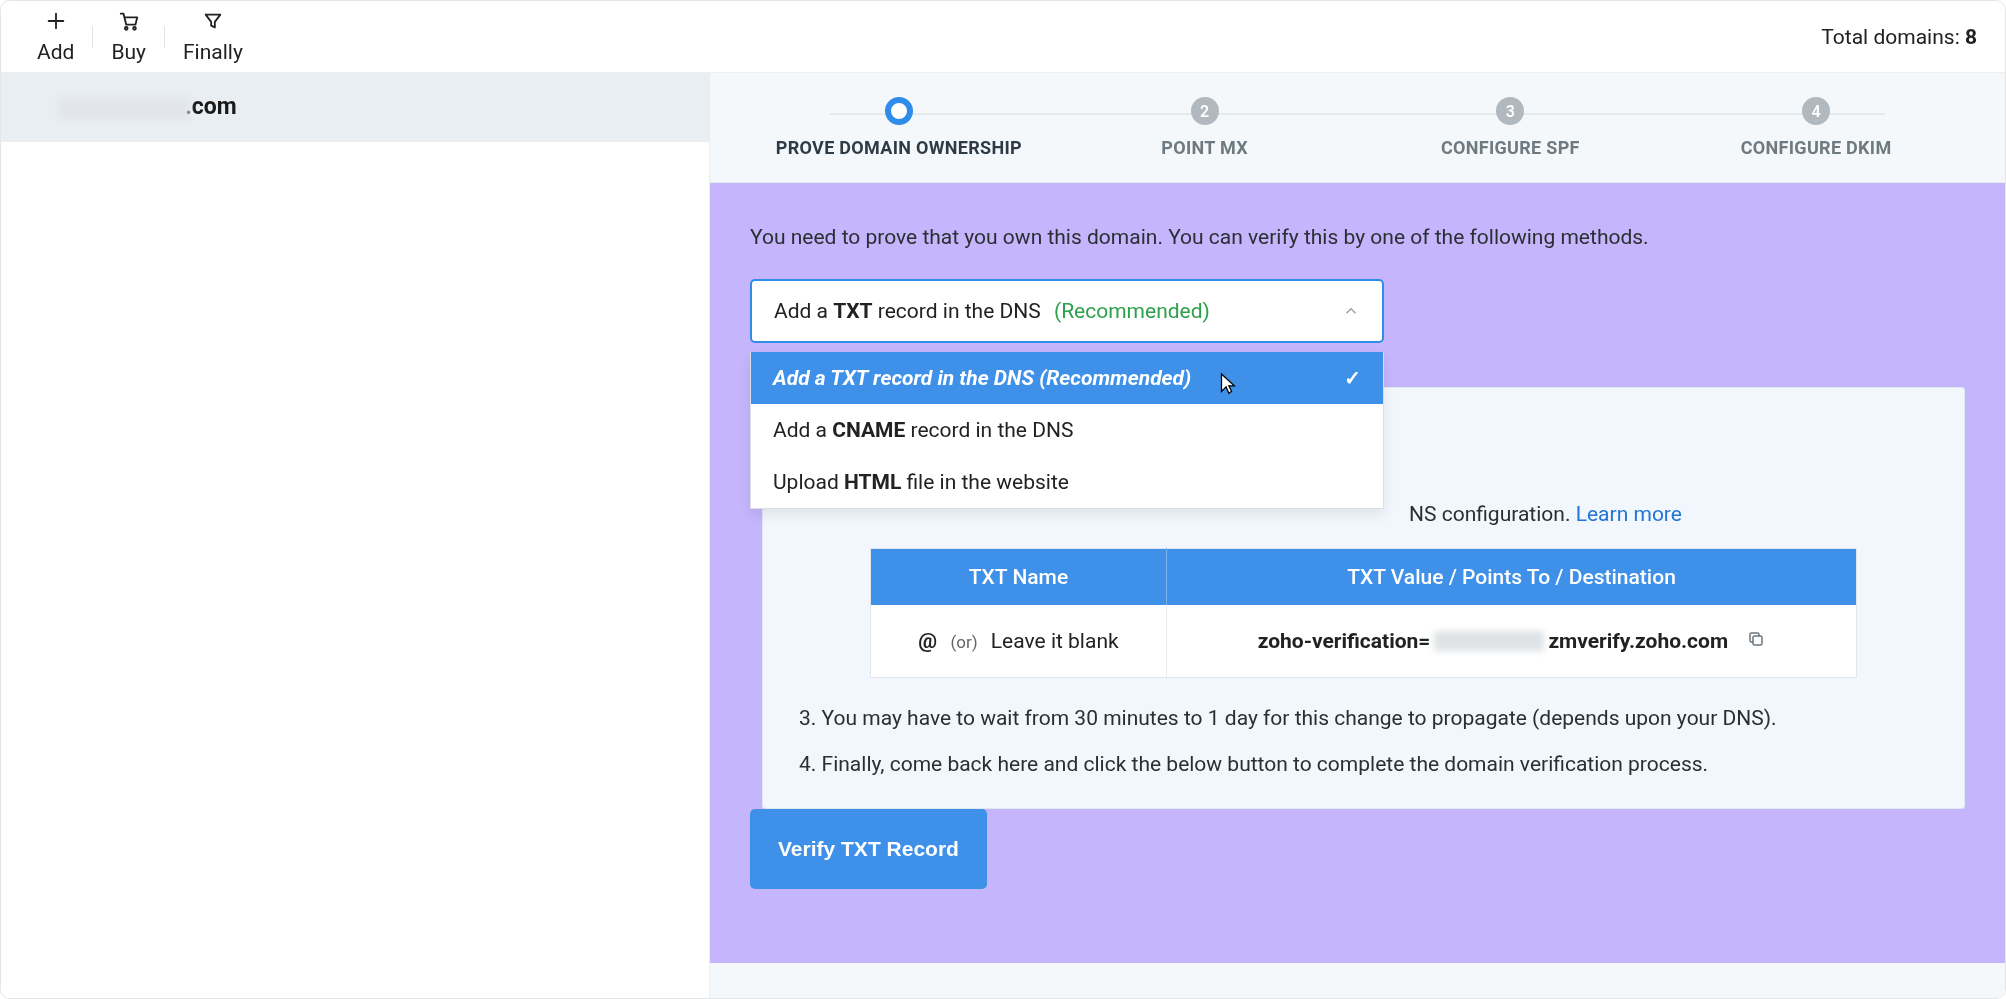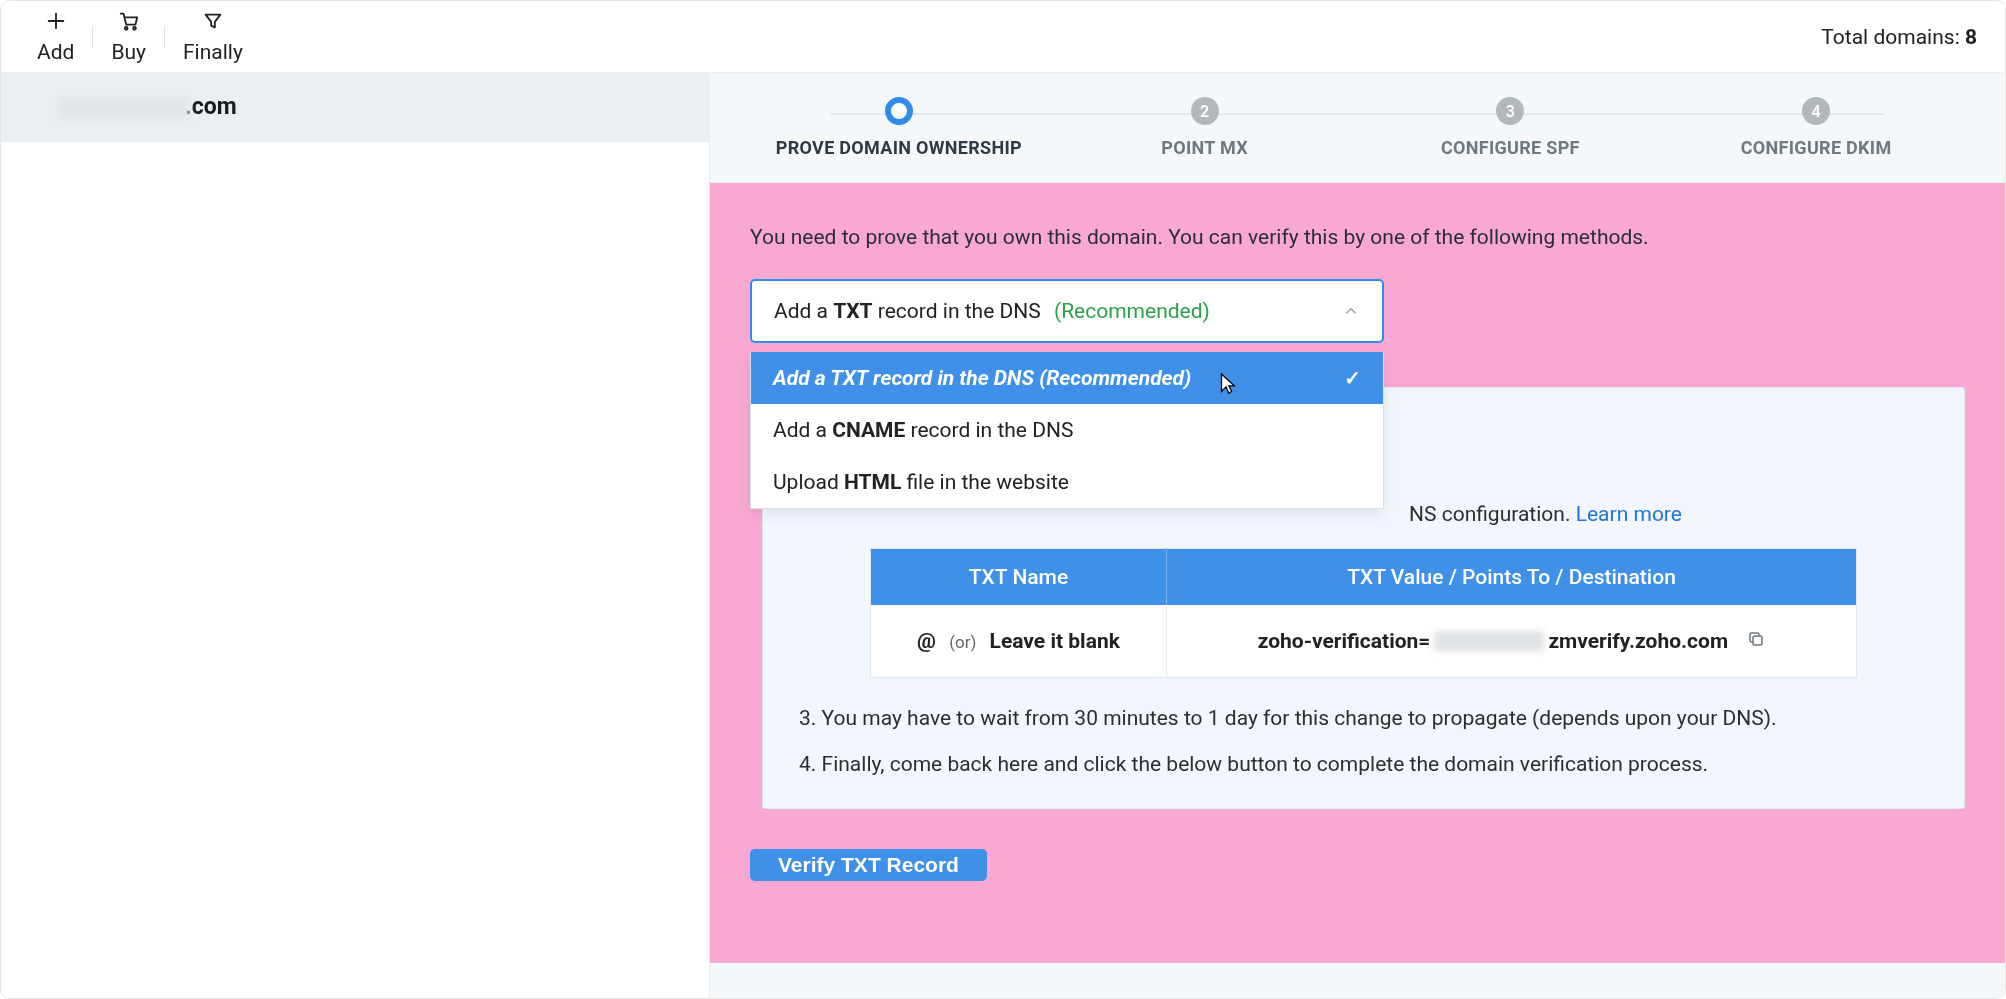--- a/index.html
+++ b/index.html
@@ -132,21 +132,21 @@
   .step .label {
     margin-top: 12px;
     font-size: 18px;
     font-weight: 700;
     color: #6e7980;
     letter-spacing: 0.3px;
   }
   .step.active .label { color: #2e3a45; }
 
   .panel {
-    background: #f9a8d4;
+    background: #c4b5fd;
     padding: 42px 40px 60px 40px;
     min-height: 780px;
   }
   .intro { font-size: 21px; color: #2b2f33; }
 
   .dropdown-wrap { position: relative; margin-top: 30px; width: 634px; }
   .dropdown {
     border: 2px solid #2f8ce8;
     border-radius: 5px;
     padding: 18px 22px;
@@ -233,45 +233,44 @@
   .dns-table td {
     padding: 24px 16px;
     font-size: 21px;
     text-align: center;
     border-right: 1px solid #e6ecef;
     vertical-align: middle;
   }
   .dns-table td:last-child { border-right: none; }
   .txt-name .at { font-weight: 700; }
   .txt-name .or { font-size: 17px; color: #666; margin: 0 8px; }
-  .txt-name .blank { font-weight: 700; }
+  .txt-name .blank { font-weight: 400; }
   .txt-val { font-weight: 700; display: inline-flex; align-items: center; gap: 4px; }
   .txt-val .blur2 {
     display: inline-block;
     width: 110px;
     height: 20px;
     background: #dfe3e6;
     filter: blur(3px);
     vertical-align: middle;
   }
   .copy-icon {
     display: inline-flex;
     margin-left: 14px;
     color: #6b7680;
     cursor: pointer;
     font-weight: 400;
   }
 
   .verify-btn {
-    margin-top: 40px;
     background: #3e90e8;
     color: #fff;
     font-weight: 700;
     font-size: 21px;
-    padding: 4px 28px;
+    padding: 28px 28px;
     border: none;
     border-radius: 5px;
     cursor: pointer;
   }
 
   
   .ico { width: 22px; height: 22px; stroke: #222; stroke-width: 2; fill: none; stroke-linecap: round; stroke-linejoin: round; }
   .ico-sm { width: 18px; height: 18px; }
 </style>
 </head>

